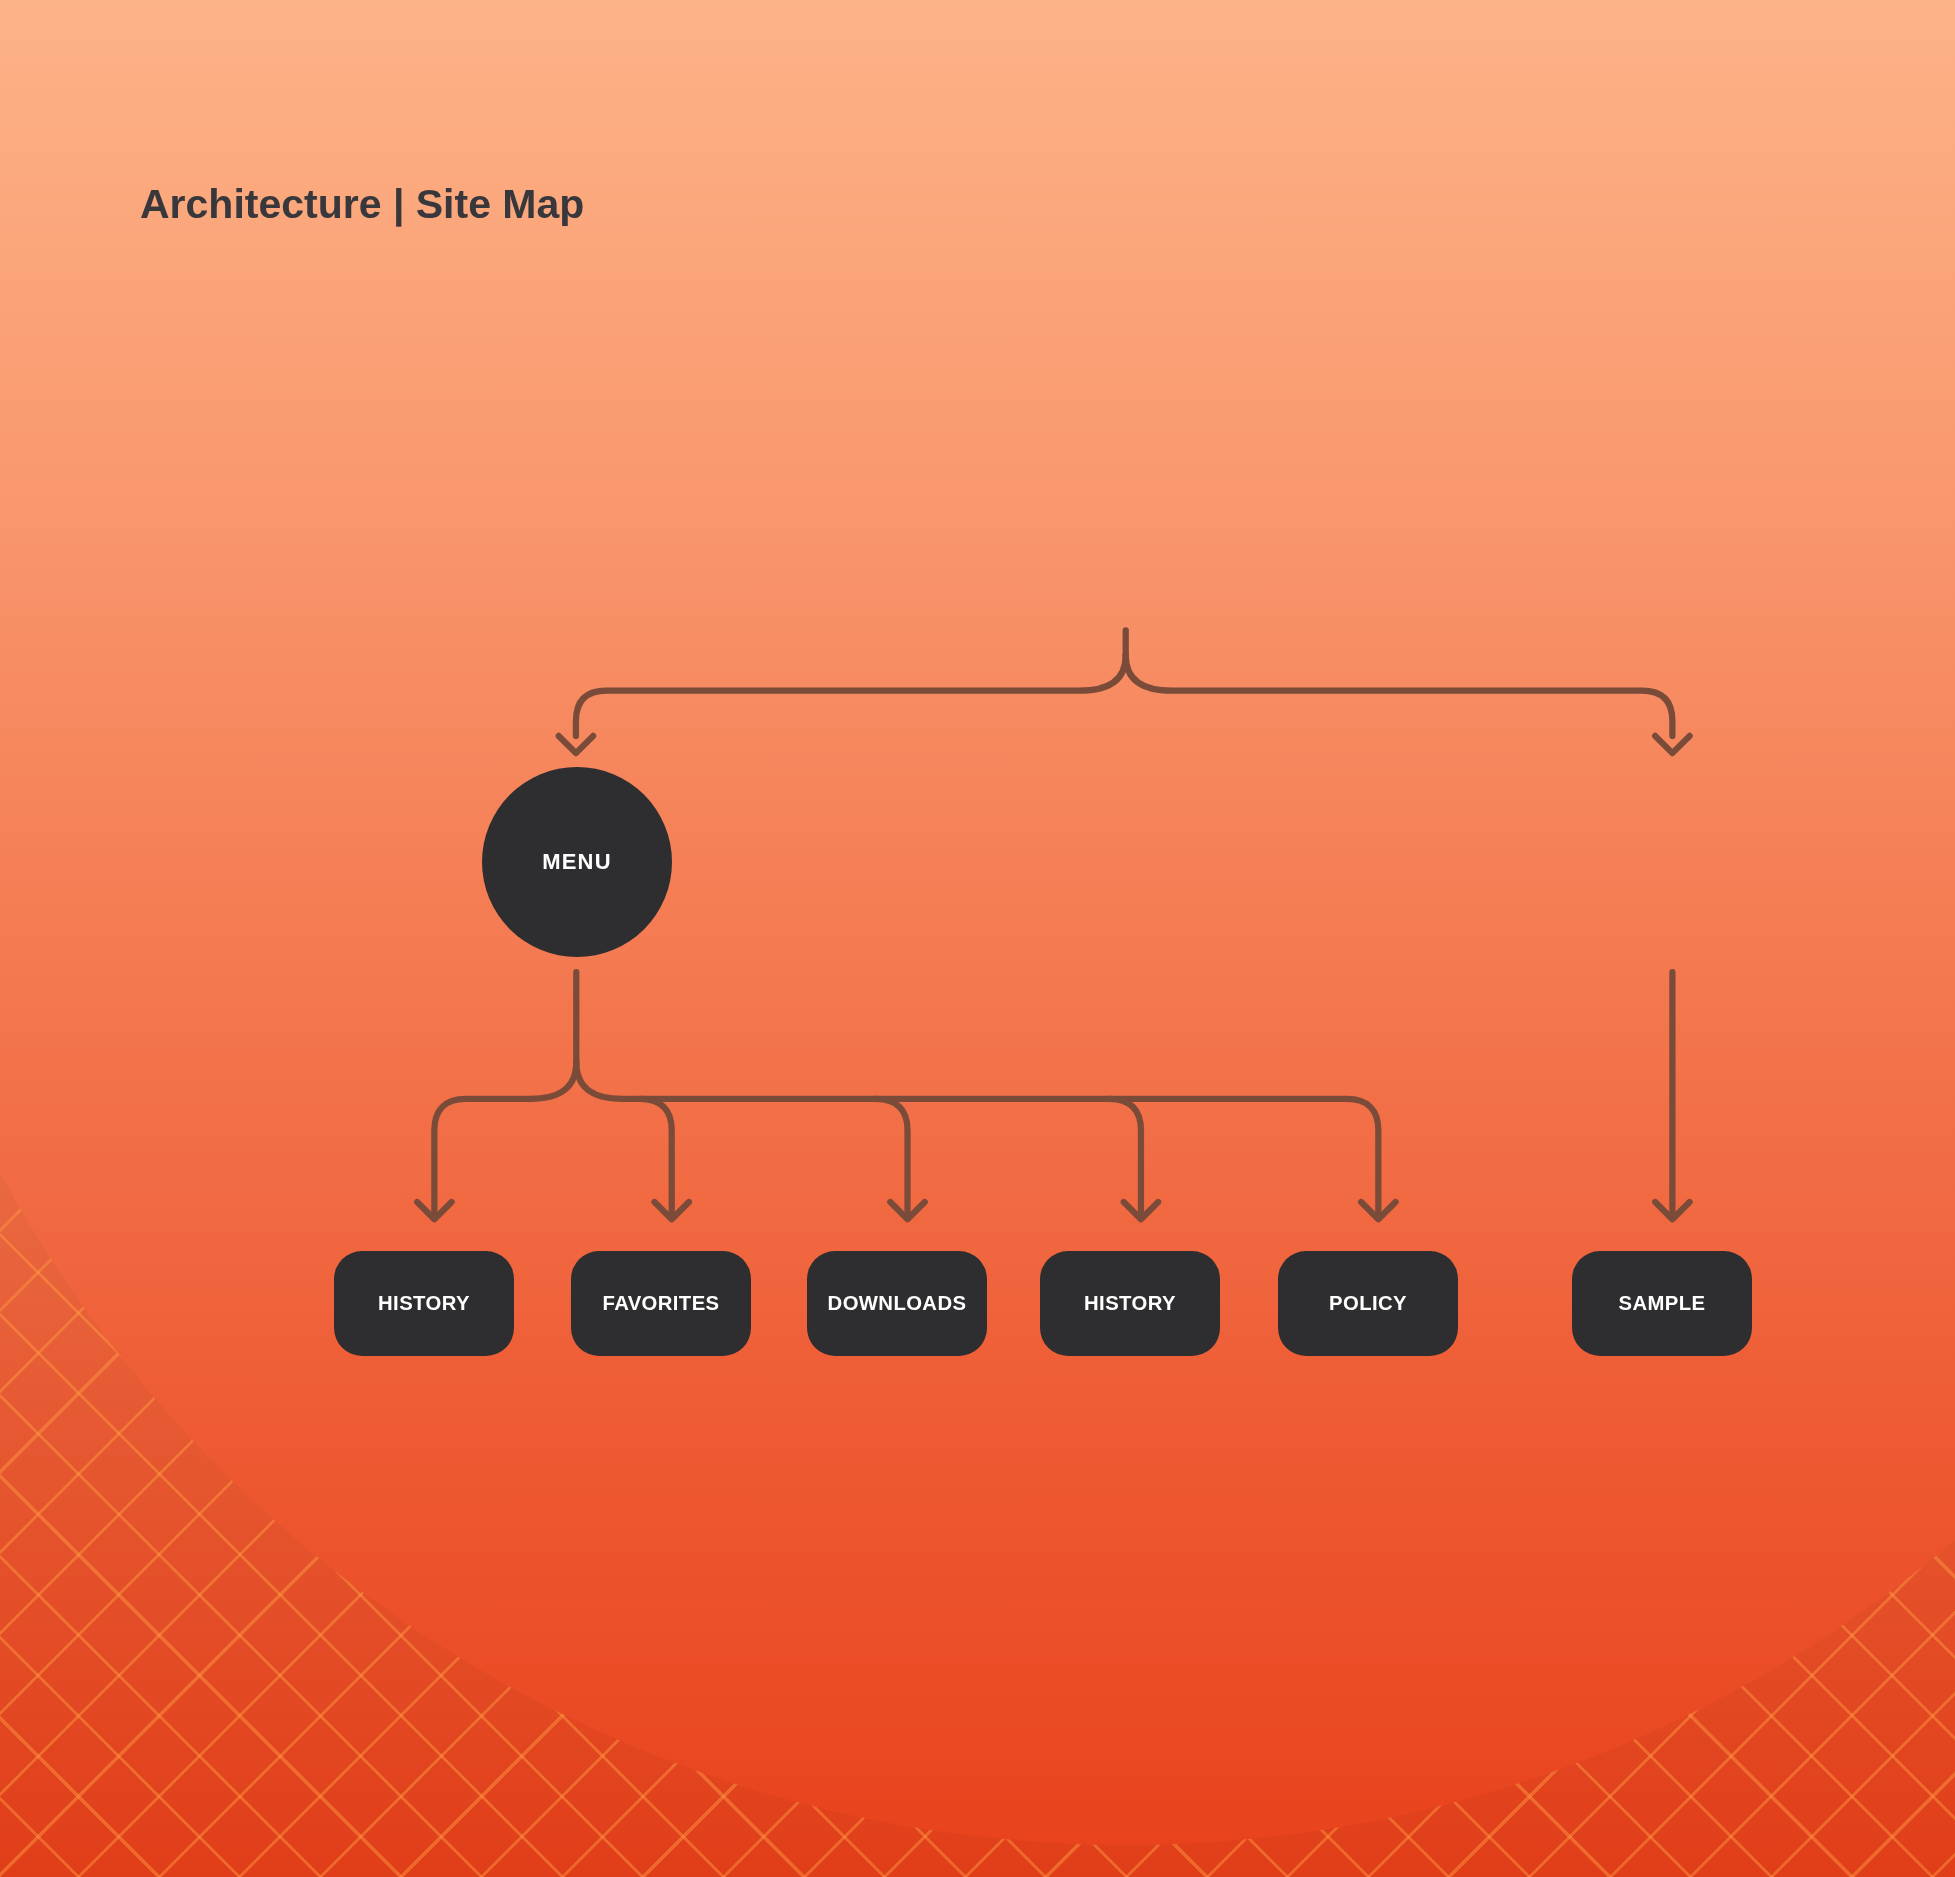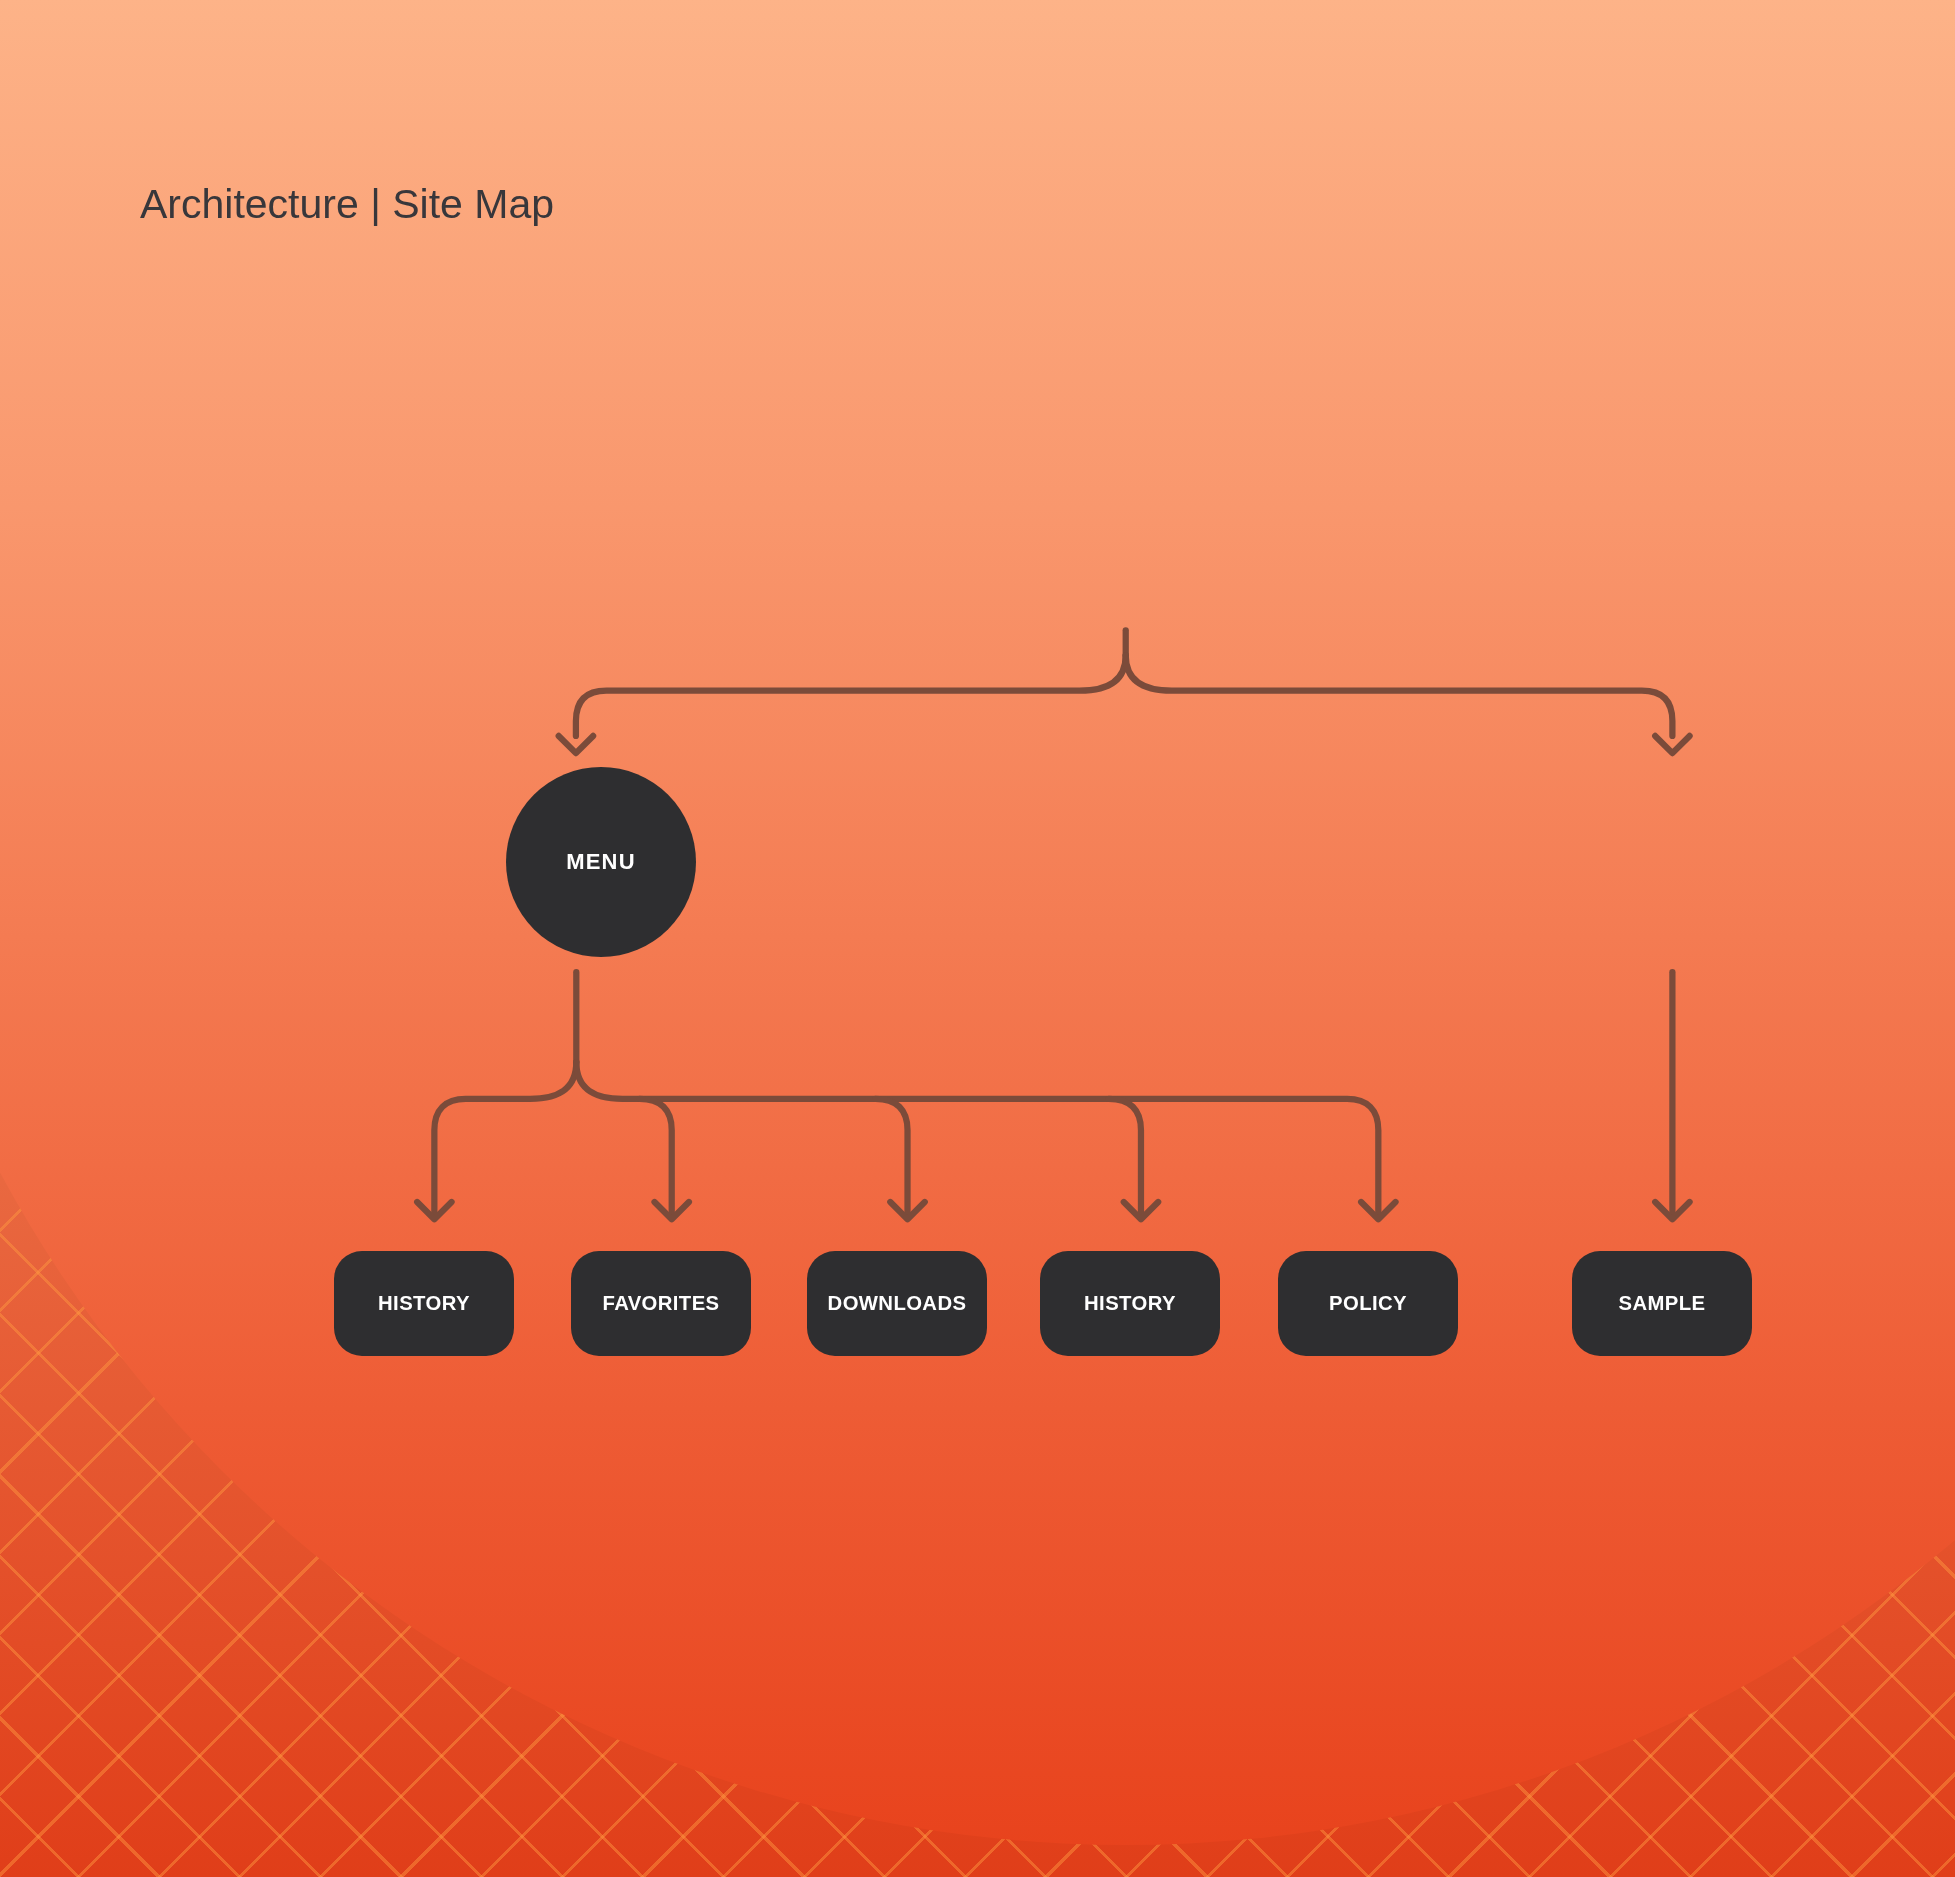--- a/index.html
+++ b/index.html
@@ -36,21 +36,21 @@
       #F9976D 47.7%,
       var(--bg-mid) 64.5%,
       #EE5C35 82.9%,
       var(--bg-bottom) 100%);
   }
   .page-title {
     position: absolute;
     left: 140px;
     top: 181px;
     font-size: 41px;
-    font-weight: 400;
+    font-weight: 700;
     letter-spacing: 0px;
     color: var(--title-text);
     z-index: 3;
     white-space: nowrap;
   }
   svg.connectors {
     position: absolute;
     left: 0;
     top: 0;
     z-index: 2;
@@ -82,21 +82,21 @@
   }
   .node.box {
     width: 180px;
     height: 105px;
     border-radius: 28px;
     font-size: 20.3px;
     letter-spacing: 0.4px;
   }
   
   .node-home   { left: 1030px; top: 425px; }
-  .node-menu   { left: 506px; top: 767px; }
+  .node-menu   { left: 482px; top: 767px; }
   .node-search { left: 1577px; top: 767px; }
   
   .node-history   { left: 334px;  top: 1251px; }
   .node-favorites { left: 571px; top: 1251px; }
   .node-downloads { left: 807px; top: 1251px; }
   .node-settings  { left: 1040px; top: 1251px; }
   .node-policy    { left: 1278px; top: 1251px; }
   .node-sample    { left: 1572px; top: 1251px; }
 </style>
 </head>

